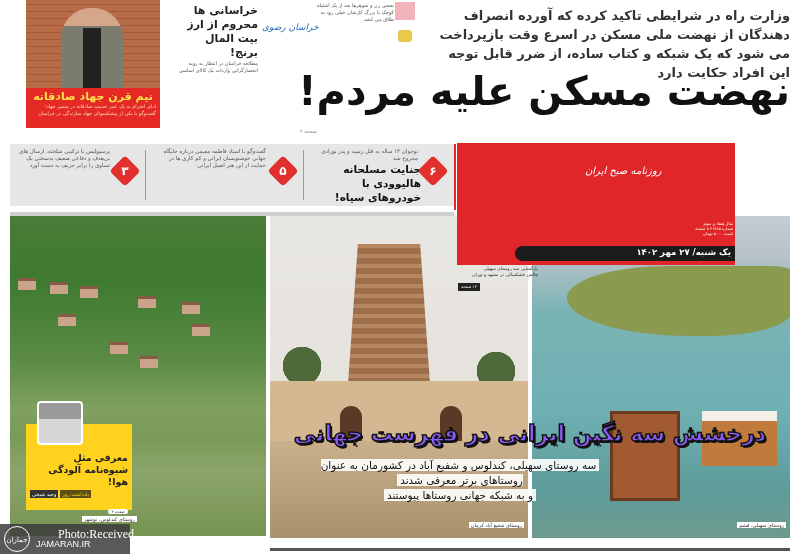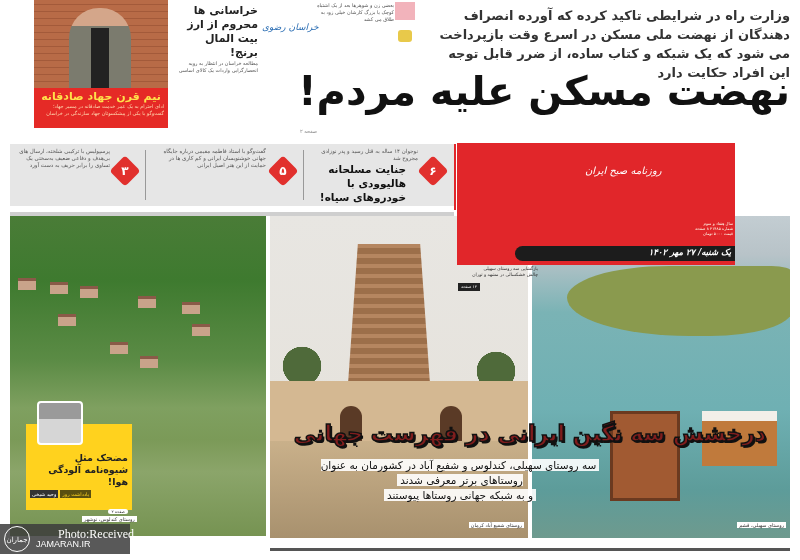--- a/index.html
+++ b/index.html
@@ -5,21 +5,21 @@
   * { box-sizing: border-box; margin: 0; padding: 0; }
   body { width: 800px; height: 560px; background: #ffffff; font-family: "DejaVu Sans", sans-serif; overflow: hidden; position: relative; direction: rtl; }
   .abs { position: absolute; }
 
   
   #lead-summary { left: 430px; top: 6px; width: 360px; font-size: 13px; line-height: 19px; color: #333; text-align: right; font-weight: bold; }
   #main-headline { left: 250px; top: 68px; width: 540px; font-size: 40px; font-weight: 900; color: #111; text-align: right; letter-spacing: -1px; font-family: "DejaVu Sans", sans-serif; }
   #headline-ref { left: 300px; top: 128px; font-size: 5px; color: #888; }
 
   
-  #feature-box { left: 34px; top: 0; width: 134px; height: 128px; background: #c47b54; overflow: hidden; }
+  #feature-box { left: 26px; top: 0; width: 134px; height: 128px; background: #c47b54; overflow: hidden; }
   #feature-photo { position: absolute; left: 0; top: 0; width: 134px; height: 88px;
     background: repeating-linear-gradient(0deg, #b86b47 0 6px, #a35a3a 6px 7px), #b06642; }
   #feature-person { position:absolute; left: 35px; top: 8px; width: 62px; height: 80px; border-radius: 30px 30px 0 0; background: linear-gradient(180deg,#d4a68a 0 22%, #7b7b6e 22% 100%); }
   #feature-person::after{content:"";position:absolute;left:22px;top:20px;width:18px;height:60px;background:#222;}
   #feature-caption { position: absolute; left: 0; top: 88px; width: 134px; height: 40px; background: #e52a26; padding: 2px 4px; }
   #feature-title { color: #ffe14a; font-size: 11px; font-weight: bold; text-align: center; }
   #feature-text { color: #ffd9b0; font-size: 5px; line-height: 7px; text-align: right; }
 
   
   .topcol { font-size: 5px; color:#555; line-height: 7px; }
@@ -40,21 +40,21 @@
   .strip-num span { display:block; transform: rotate(-45deg); color:#fff; font-weight:bold; font-size: 12px; text-align:center; line-height:22px; }
   .strip-sep { position:absolute; top: 6px; width:1px; height: 50px; background:#999; }
 
   
   #masthead { left: 457px; top: 143px; width: 278px; height: 122px; background: #e1262a; overflow: hidden; }
   #masthead-logo { position:absolute; left: 15px; top: -10px; font-size: 84px; font-weight: bold; color: #fff; font-family: "DejaVu Serif", serif; letter-spacing: -4px; }
   #masthead-tagline { position:absolute; left: 128px; top: 22px; font-size: 10px; color:#fff; font-style: italic; }
   #masthead-meta { position:absolute; left: 238px; top: 78px; width: 38px; font-size: 4px; line-height: 5px; color: #ffe; text-align:right; }
   #masthead-bar { position:absolute; left: 58px; top: 103px; width: 222px; height: 15px; background: #1c1c1c; border-radius: 8px 0 0 8px; }
   #masthead-url { position:absolute; left: 6px; top: 3px; direction: ltr; font-size: 8.5px; font-weight:bold; color:#fff; letter-spacing: 1.5px; font-family: "DejaVu Sans Mono", monospace; margin-top: 15px; }
-  #masthead-date { position:absolute; right: 6px; top: 1px; font-size: 8.5px; font-weight:bold; color:#fff;font-style:italic; }
+  #masthead-date { position:absolute; right: 6px; top: 1px; font-size: 8.5px; font-weight:bold; color:#fff; }
 
   #masthead-index { left: 458px; top: 266px; width: 80px; font-size: 4.5px; line-height: 6px; color:#333; }
   #masthead-index-page { left: 458px; top: 283px; width: 22px; height: 8px; background:#222; color:#fff; font-size: 4px; text-align:center; line-height:8px; }
 
   
   #photo-village { left: 10px; top: 216px; width: 256px; height: 320px; overflow:hidden;
     background: linear-gradient(180deg, #4a7c37 0%, #3e7a2f 20%, #5b8b45 45%, #7fa060 60%, #7b9a58 70%, #8ba56a 80%, #769352 100%); }
   .house { position:absolute; width: 18px; height: 12px; background: #c9a38a; border-top: 3px solid #8a5a48; }
   #photo-tower { left: 270px; top: 216px; width: 258px; height: 322px; overflow:hidden;
     background: linear-gradient(180deg, #e8e6e2 0%, #e6e3dd 55%, #c9b08a 70%, #a8916e 100%); }
@@ -64,21 +64,21 @@
   .palm { position:absolute; width: 60px; height: 50px; background: radial-gradient(circle at 50% 60%, #4f6a3a 0 45%, transparent 46%); }
   #photo-island { left: 532px; top: 216px; width: 258px; height: 322px; overflow:hidden;
     background: linear-gradient(180deg, #c3cdd2 0%, #b8c3c8 12%, #7ab3b5 30%, #6fb0b3 60%, #5d9c9a 85%, #6e9a8e 100%); }
   #mangrove { position:absolute; left: 35px; top: 50px; width: 225px; height: 70px; background: #8a9a4e; border-radius: 50% 10% 40% 60%; }
   #hut1 { position:absolute; left: 78px; top: 195px; width: 70px; height: 90px; background: #a15a32; border: 3px solid #6b3a20; }
   #hut2 { position:absolute; left: 170px; top: 195px; width: 75px; height: 55px; background: #c07a3c; border-top: 10px solid #f2efe9; }
 
   .caption-tag { position:absolute; font-size: 5px; background:#fff; color:#333; padding: 0 2px; }
 
   
-  #center-headline { left: 270px; top: 421px; width: 520px; text-align: center; font-size: 22px; font-weight: 900; color: #7f1d1d; -webkit-text-stroke: 1.5px #111; text-shadow: 2px 2px 0 #111; }
+  #center-headline { left: 270px; top: 421px; width: 520px; text-align: center; font-size: 22px; font-weight: 900; color: #8b5cf6; -webkit-text-stroke: 1.5px #111; text-shadow: 2px 2px 0 #111; }
   #center-sub { left: 300px; top: 458px; width: 320px; text-align:center; font-size: 10.5px; line-height: 15px; color:#111; }
   #center-sub span { background: rgba(255,255,255,0.9); padding: 0 3px; }
 
   
   #opinion-box { left: 26px; top: 424px; width: 106px; height: 86px; background: #ffd21e; padding: 28px 4px 4px 4px; text-align: right; }
   #opinion-photo { left: 37px; top: 401px; width: 46px; height: 44px; background: linear-gradient(180deg,#9a9a9a 0 40%,#d6d6d6 40%); border: 2px solid #fff; border-radius: 4px; }
   #opinion-title { font-size: 9.5px; line-height: 12px; font-weight: bold; color:#222; }
   #opinion-tags { margin-top: 2px; display:flex; gap:2px; justify-content:flex-end; }
   .op-tag { font-size: 5px; padding: 1px 2px; color:#fff; background:#333; }
   .op-tag.y { background:#5a4f10; color:#ffd21e; }
@@ -118,21 +118,21 @@
 <div id="col-rice-logo" class="abs">خراسان رضوی</div>
 <div id="col-comic" class="abs topcol">
   <div>بعضی زن و شوهرها بعد از یک اشتباه کوچک یا بزرگ کارشان خیلی زود به طلاق می کشد</div>
 </div>
 <div id="comic-badge" class="abs"></div>
 <div id="comic-sticker" class="abs"></div>
 
 <div id="strip" class="abs">
   <div class="strip-item" style="right:8px;width:128px;">
     <div class="desc" style="margin-right:28px;">نوجوان ۱۴ ساله به قتل رسید و پدر نوزادی مجروح شد</div>
-    <div class="title" style="margin-right:40px;">جنایت مسلحانه هالیوودی با خودروهای سیاه!</div>
+    <div class="title" style="margin-right:25px;">جنایت مسلحانه هالیوودی با خودروهای سیاه!</div>
   </div>
   <div class="strip-num" style="right:10px;">
       <span>۶</span>
     </div>
   <div class="strip-sep" style="right:150px;"></div>
 
   <div class="strip-item" style="right:158px;width:138px;">
     <div class="desc" style="margin-right:30px;">گفت‌وگو با استاد فاطمه مقیمی درباره جایگاه جهانی خوشنویسان ایرانی و کم کاری ها در حمایت از این هنر اصیل ایرانی</div>
   </div>
   <div class="strip-num" style="right:160px;">
@@ -194,21 +194,21 @@
 </div>
 <div id="masthead-index-page" class="abs">۱۲ صفحه</div>
 
 <div id="center-headline" class="abs">درخشش سه نگین ایرانی در فهرست جهانی</div>
 <div id="center-sub" class="abs">
   <span>سه روستای سهیلی، کندلوس و شفیع آباد در کشورمان به عنوان روستاهای برتر معرفی شدند</span><br>
   <span>و به شبکه جهانی روستاها پیوستند</span>
 </div>
 
 <div id="opinion-box" class="abs">
-  <div id="opinion-title">مضحک مثل شیوه‌نامه آلودگی هوا!</div>
+  <div id="opinion-title">معرفی مثل شیوه‌نامه آلودگی هوا!</div>
   <div id="opinion-tags">
     <span class="op-tag y">یادداشت روز</span>
     <span class="op-tag">وحید شیخی</span>
   </div>
   <div id="opinion-page">صفحه ۲</div>
 </div>
 <div id="opinion-photo" class="abs"></div>
 
 <div id="bottom-rule" class="abs"></div>
 

